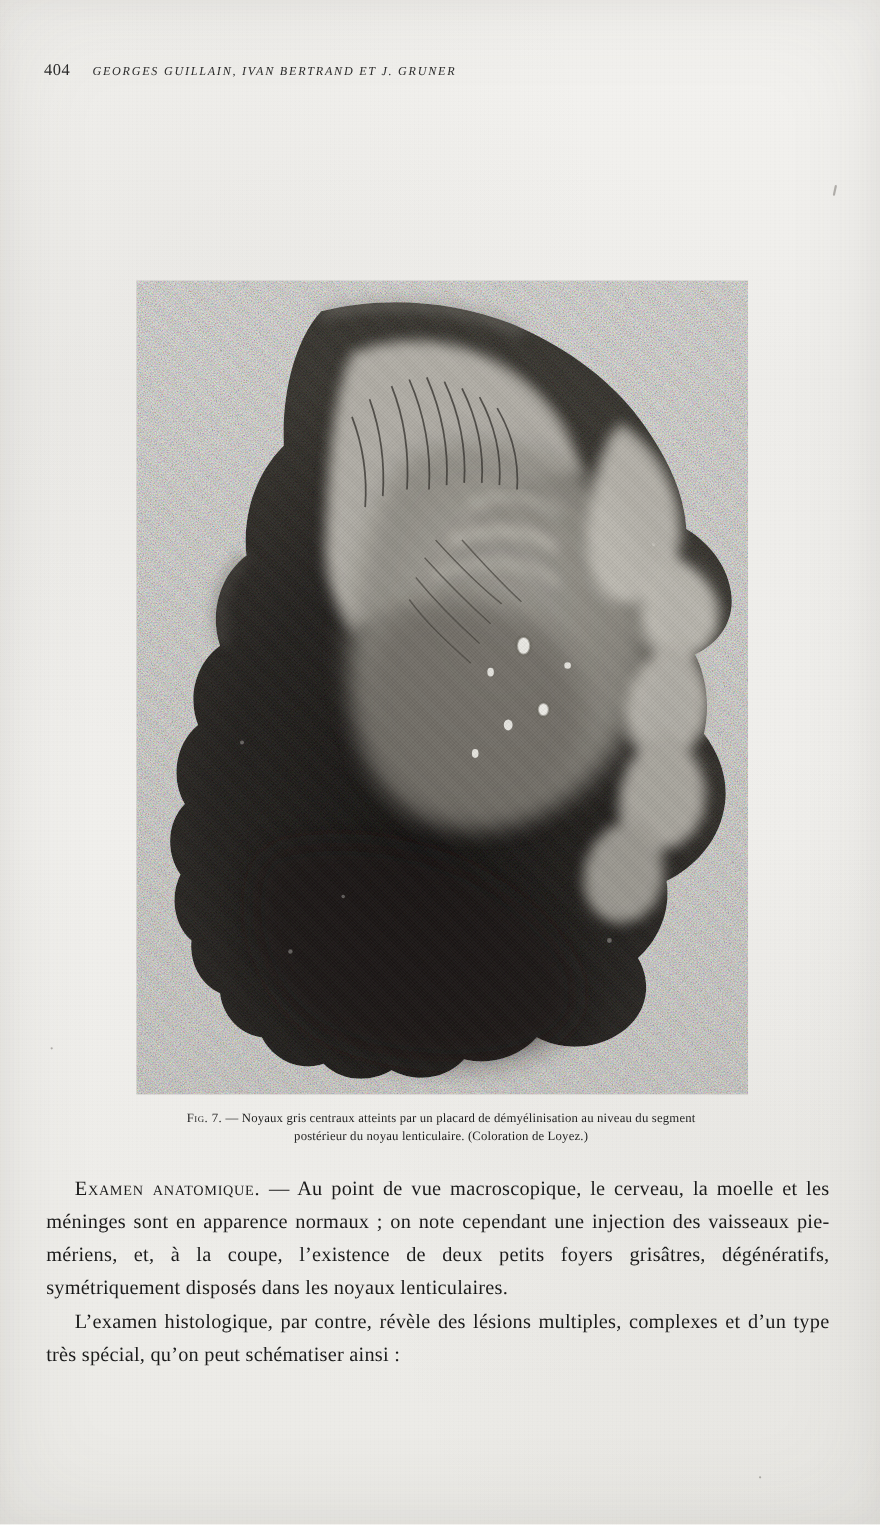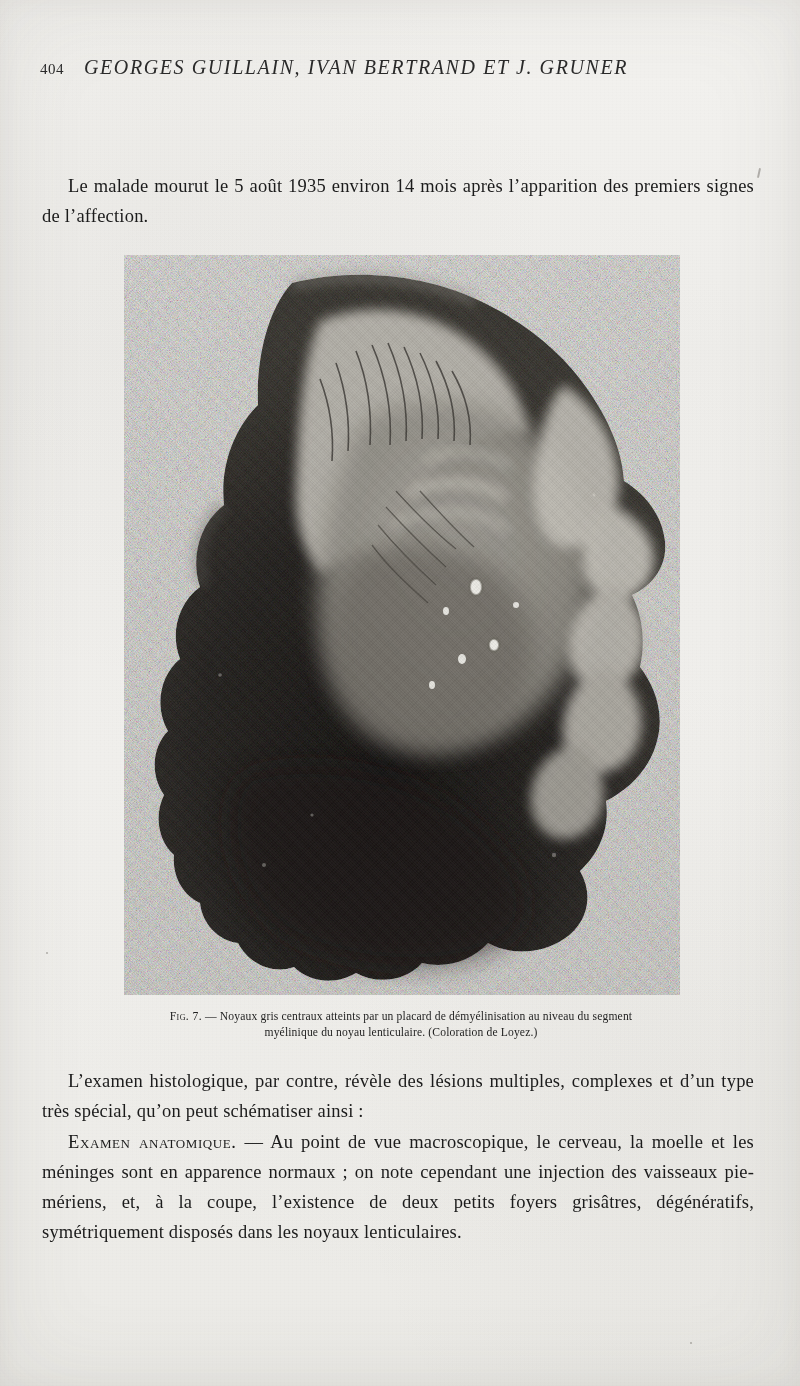--- a/index.html
+++ b/index.html
@@ -56,21 +56,21 @@
     display: flex;
     align-items: baseline;
   }
   .folio {
     font-size: 15px;
     letter-spacing: 0.5px;
     color: #2b2b2b;
     margin-right: 20px;
   }
   .runhead-title {
-    font-size: 20px;
+    font-size: 11px;
     font-style: italic;
     letter-spacing: 1.6px;
     color: #2b2b2b;
     white-space: nowrap;
   }
 
   
   .body-block {
     position: absolute;
     left: 42px;
@@ -150,23 +150,20 @@
 <div class="page"></div>
 
 <div class="content">
 
   <div class="runhead">
     <span class="folio">404</span>
     <span class="runhead-title">GEORGES GUILLAIN, IVAN BERTRAND ET J. GRUNER</span>
   </div>
 
 
-  <div class="body-block" id="para-death">
-    <p>Le malade mourut le 5 août 1935 environ 14 mois après l’apparition des premiers signes de l’affection.</p>
-  </div>
 
   <div class="figure">
     <div class="plate">
       <svg class="specimen" viewBox="0 0 556 740" preserveAspectRatio="none">
         <defs>
           <filter id="rough">
             <feTurbulence type="fractalNoise" baseFrequency="0.9" numOctaves="4" seed="7" result="n"></feTurbulence>
             <feColorMatrix in="n" type="saturate" values="0"></feColorMatrix>
             <feComponentTransfer>
               <feFuncA type="linear" slope="0.30"></feFuncA>
@@ -313,26 +310,26 @@
           <circle cx="430" cy="600" r="2.2"></circle>
           <circle cx="470" cy="240" r="1.4"></circle>
         </g>
       </svg>
       <div class="plate-noise"></div>
     </div>
   </div>
 
   <div class="caption">
     <span class="figlabel">Fig. 7.</span><span> — Noyaux gris centraux atteints par un placard de démyélinisation au niveau du segment</span><br>
-    <span>myélinique du noyau lenticulaire. (Coloration de Loyez.)</span>
+    <span>postérieur du noyau lenticulaire. (Coloration de Loyez.)</span>
   </div>
 
   <div class="body-block" id="body-lower">
+    <p><span class="smallcaps">Examen anatomique.</span><span> — Au point de vue macroscopique, le cerveau, la moelle et les méninges sont en apparence normaux ; on note cependant une injection des vaisseaux pie-mériens, et, à la coupe, l’existence de deux petits foyers grisâtres, dégénératifs, symétriquement disposés dans les noyaux lenticulaires.</span></p>
     <p>L’examen histologique, par contre, révèle des lésions multiples, complexes et d’un type très spécial, qu’on peut schématiser ainsi :</p>
-    <p><span class="smallcaps">Examen anatomique.</span><span> — Au point de vue macroscopique, le cerveau, la moelle et les méninges sont en apparence normaux ; on note cependant une injection des vaisseaux pie-mériens, et, à la coupe, l’existence de deux petits foyers grisâtres, dégénératifs, symétriquement disposés dans les noyaux lenticulaires.</span></p>
   </div>
 
   <span class="speck" style="left:758px; top:156px; width:2px; height:10px; border-radius:1px; transform:rotate(12deg);"></span>
   <span class="speck" style="left:46px; top:940px; width:2px; height:2px;"></span>
   <span class="speck" style="left:690px; top:1330px; width:2px; height:2px;"></span>
 
 </div>
 
 <div class="grain"></div>
 <div class="vignette"></div>

